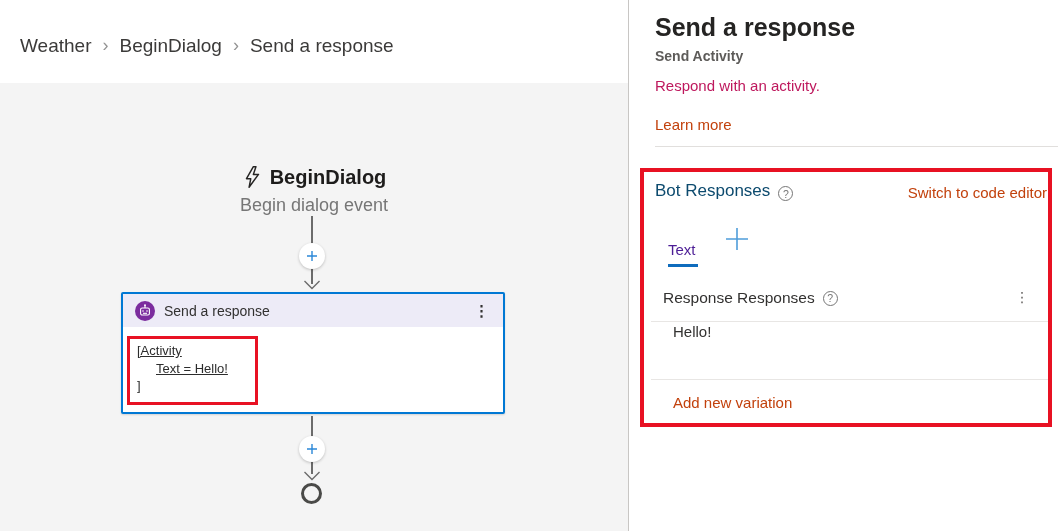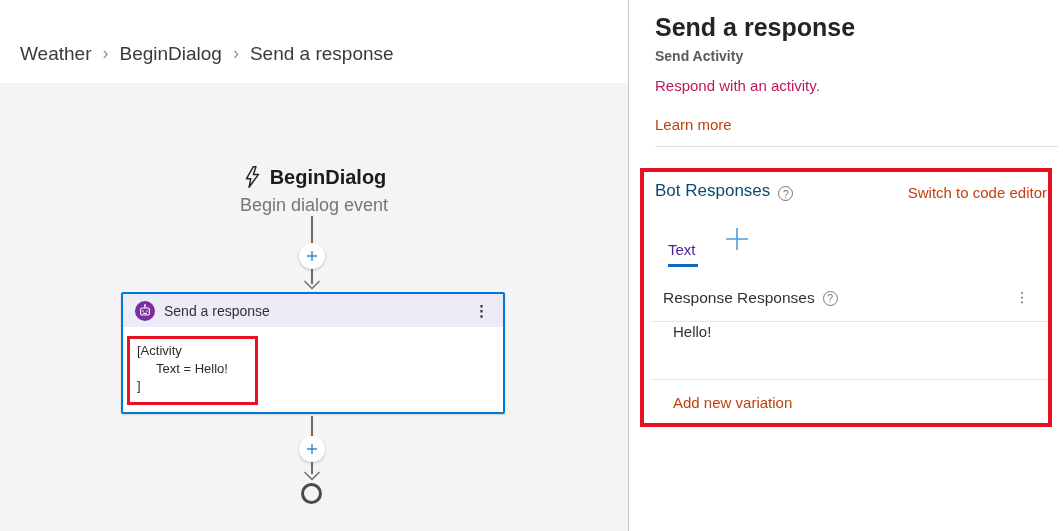--- a/index.html
+++ b/index.html
@@ -1,21 +1,21 @@
 <!DOCTYPE html>
 <html><head>
 <meta charset="utf-8">
 <style>
   * { margin:0; padding:0; box-sizing:border-box; }
   html,body { width:1063px; height:531px; }
   body { font-family:"Liberation Sans", sans-serif; color:#323130; background:#fff; }
   .app { position:relative; width:1063px; height:531px; overflow:hidden; background:#fff; }
 
   
-  .breadcrumb-bar { position:absolute; left:0; top:12px; width:628px; height:83px; background:#fff;
+  .breadcrumb-bar { position:absolute; left:0; top:4px; width:628px; height:83px; background:#fff;
     display:flex; align-items:center; padding-left:20px; }
   .crumb { font-size:19px; color:#3b3a39; cursor:pointer; }
   .crumb-sep { margin:0 11px; color:#949494; font-size:18px; line-height:1; padding-bottom:2px; }
 
   
   .canvas { position:absolute; left:0; top:83px; width:628px; height:448px; background:#f4f4f4; }
   .trigger-title { position:absolute; left:0; right:0; top:82px; display:flex; justify-content:center;
     align-items:center; gap:7px; font-size:20px; font-weight:700; color:#1d1c1b; }
   .trigger-subtitle { position:absolute; left:0; right:0; top:112px; text-align:center;
     font-size:18px; color:#767676; }
@@ -35,21 +35,21 @@
 
   .action-node { position:absolute; left:121px; top:209px; width:384px; height:122px;
     border:2px solid #0078d4; border-radius:2px; background:#fff;
     box-shadow:0 1px 2px rgba(0,0,0,.14); cursor:pointer; }
   .node-header { height:33px; background:#edebf7; display:flex; align-items:center; padding:0 12px; }
   .node-title { margin-left:9px; font-size:14px; color:#323130; }
   .node-ellipsis { margin-left:auto; color:#323130; font-size:15px; font-weight:700; cursor:pointer;
     padding:0 2px; }
   .node-body { position:relative; height:85px; }
   .red-note { position:absolute; left:4px; top:9px; width:131px; height:69px;
-    border:3px solid #e81123; padding:3px 0 0 7px; font-size:13px; line-height:17.5px; color:#2c2c2c; }
+    border:3px solid #e81123; padding:3px 0 0 7px; font-size:13px; line-height:17.5px; color:#2c2c2c;text-decoration:underline; }
   .lg-line:nth-child(2) { padding-left:19px; }
 
   
   .vdivider { position:absolute; left:628px; top:0; width:1px; height:531px; background:#c8c6c4; }
   .panel { position:absolute; left:629px; top:0; width:434px; height:531px; background:#fff; }
   .p-title { position:absolute; left:26px; top:13px; font-size:25px; font-weight:600; color:#252423; }
   .p-subtitle { position:absolute; left:26px; top:48px; font-size:14px; font-weight:700; color:#5d5b59; }
   .p-desc { position:absolute; left:26px; top:77px; font-size:15px; color:#be185d; }
   .link { color:#c2410c; cursor:pointer; }
   .p-learn { position:absolute; left:26px; top:116px; font-size:15px; }

